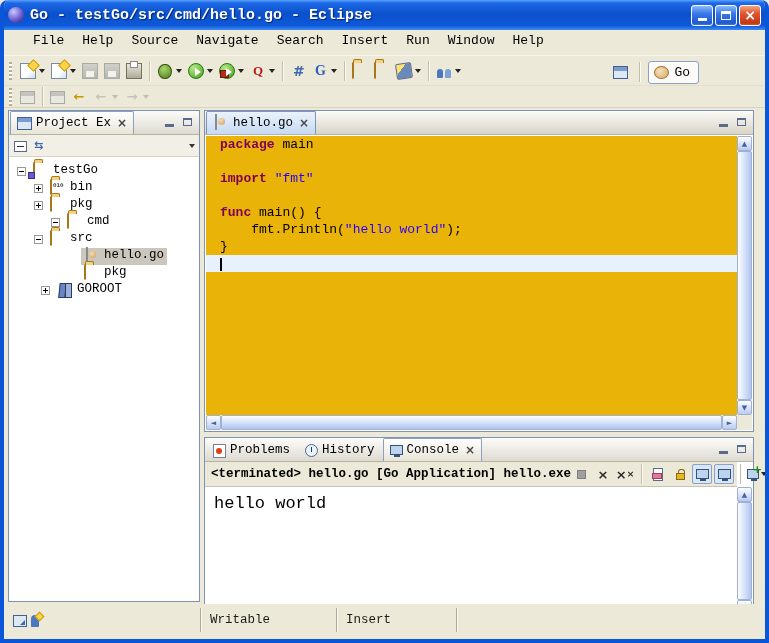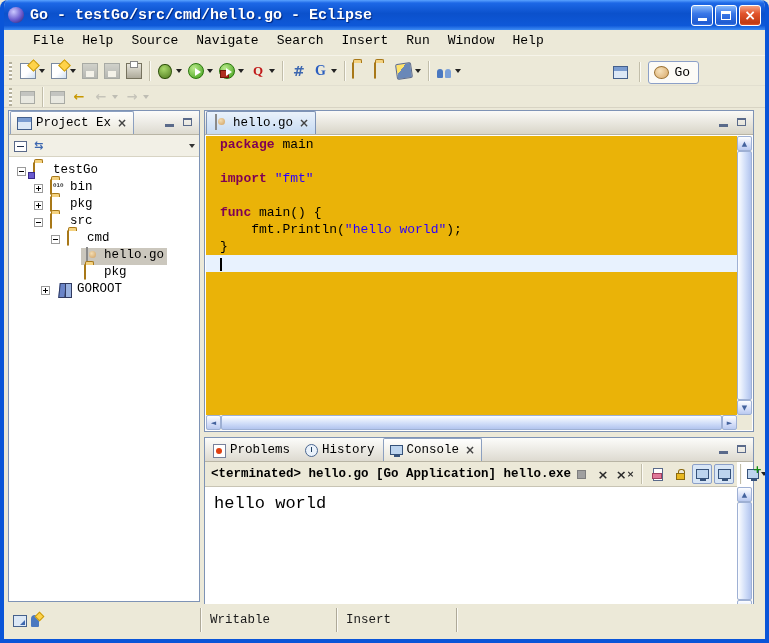--- a/index.html
+++ b/index.html
@@ -343,32 +343,32 @@
             <span>bin</span>
           </span>
       </div>
       <div class="trow" style="padding-left:25px">
         <span class="expander plus"></span>
         <span class="hl">
             <span class="ticon"><span class="folder"></span></span>
             <span>pkg</span>
           </span>
       </div>
+      <div class="trow" style="padding-left:42px">
+        <span class="expander minus"></span>
+        <span class="hl">
+            <span class="ticon"><span class="folder ic-pkgf"></span></span>
+            <span>cmd</span>
+          </span>
+      </div>
       <div class="trow" style="padding-left:25px">
         <span class="expander minus"></span>
         <span class="hl">
             <span class="ticon"><span class="folder ic-pkgf"></span></span>
             <span>src</span>
-          </span>
-      </div>
-      <div class="trow" style="padding-left:42px">
-        <span class="expander minus"></span>
-        <span class="hl">
-            <span class="ticon"><span class="folder ic-pkgf"></span></span>
-            <span>cmd</span>
           </span>
       </div>
       <div class="trow selected" style="padding-left:59px">
         <span class="expander none"></span>
         <span class="hl">
             <span class="ticon"><span class="gofile"></span></span>
             <span>hello.go</span>
           </span>
       </div>
       <div class="trow" style="padding-left:59px">

